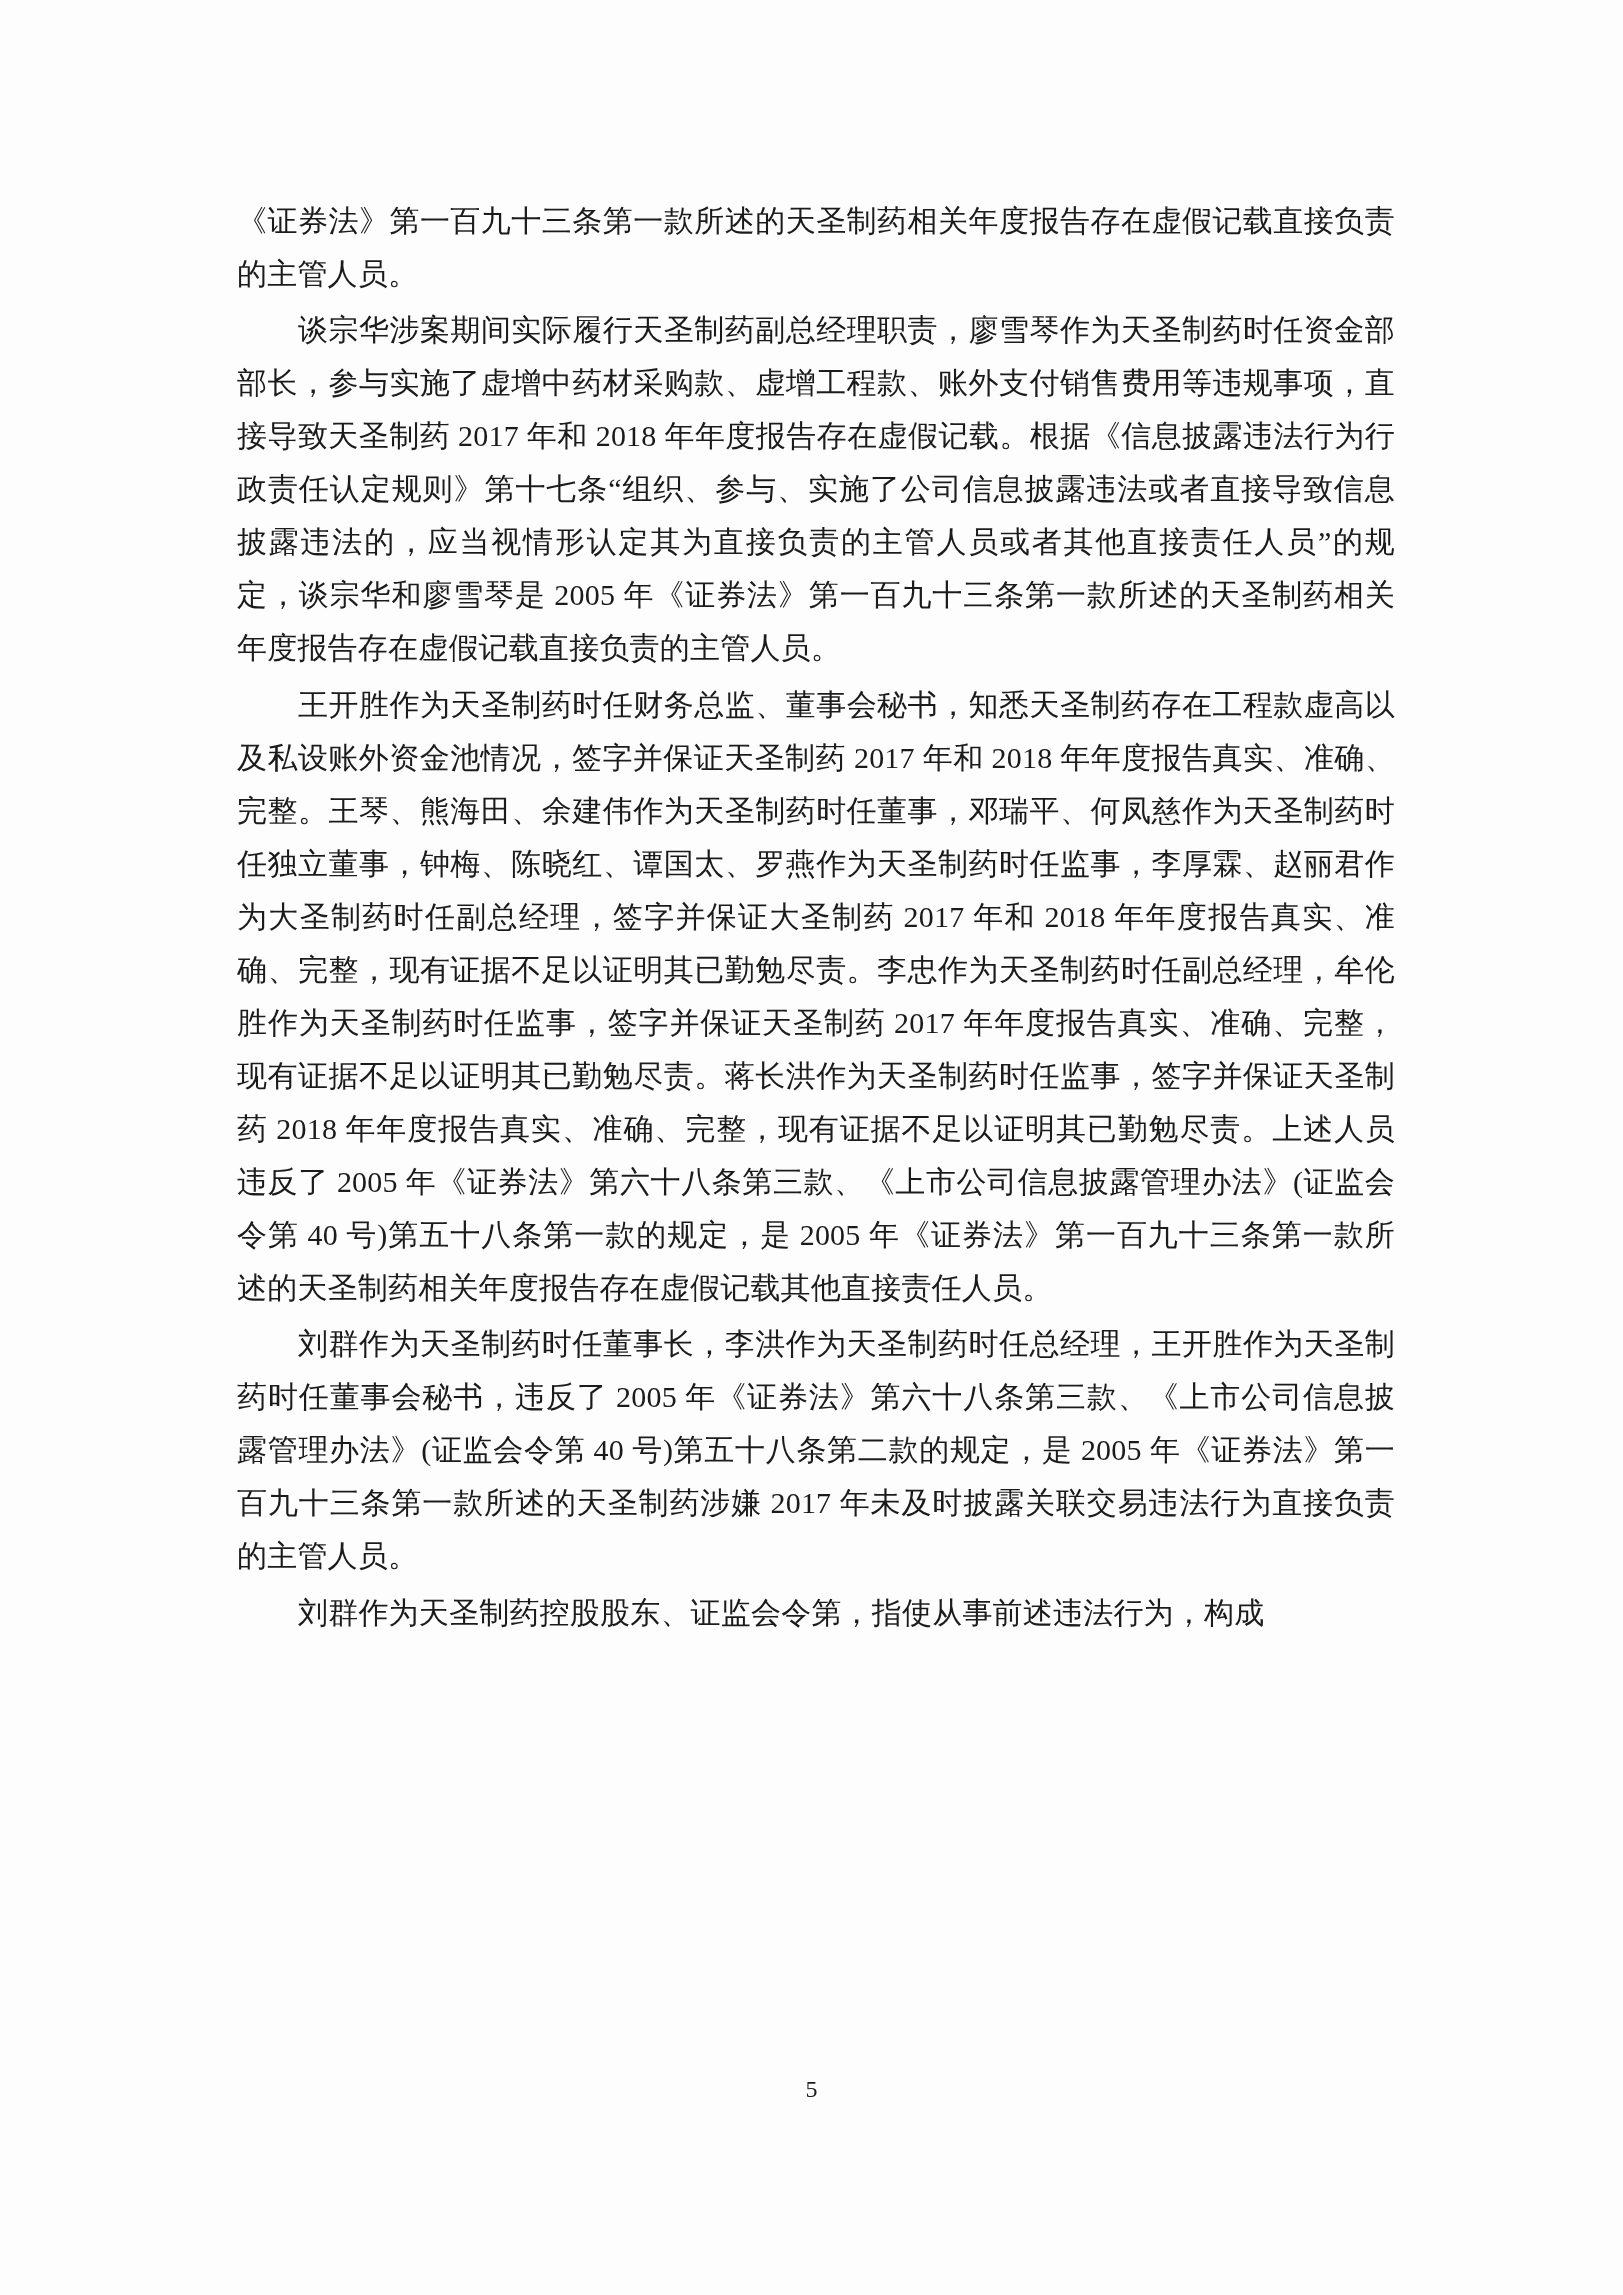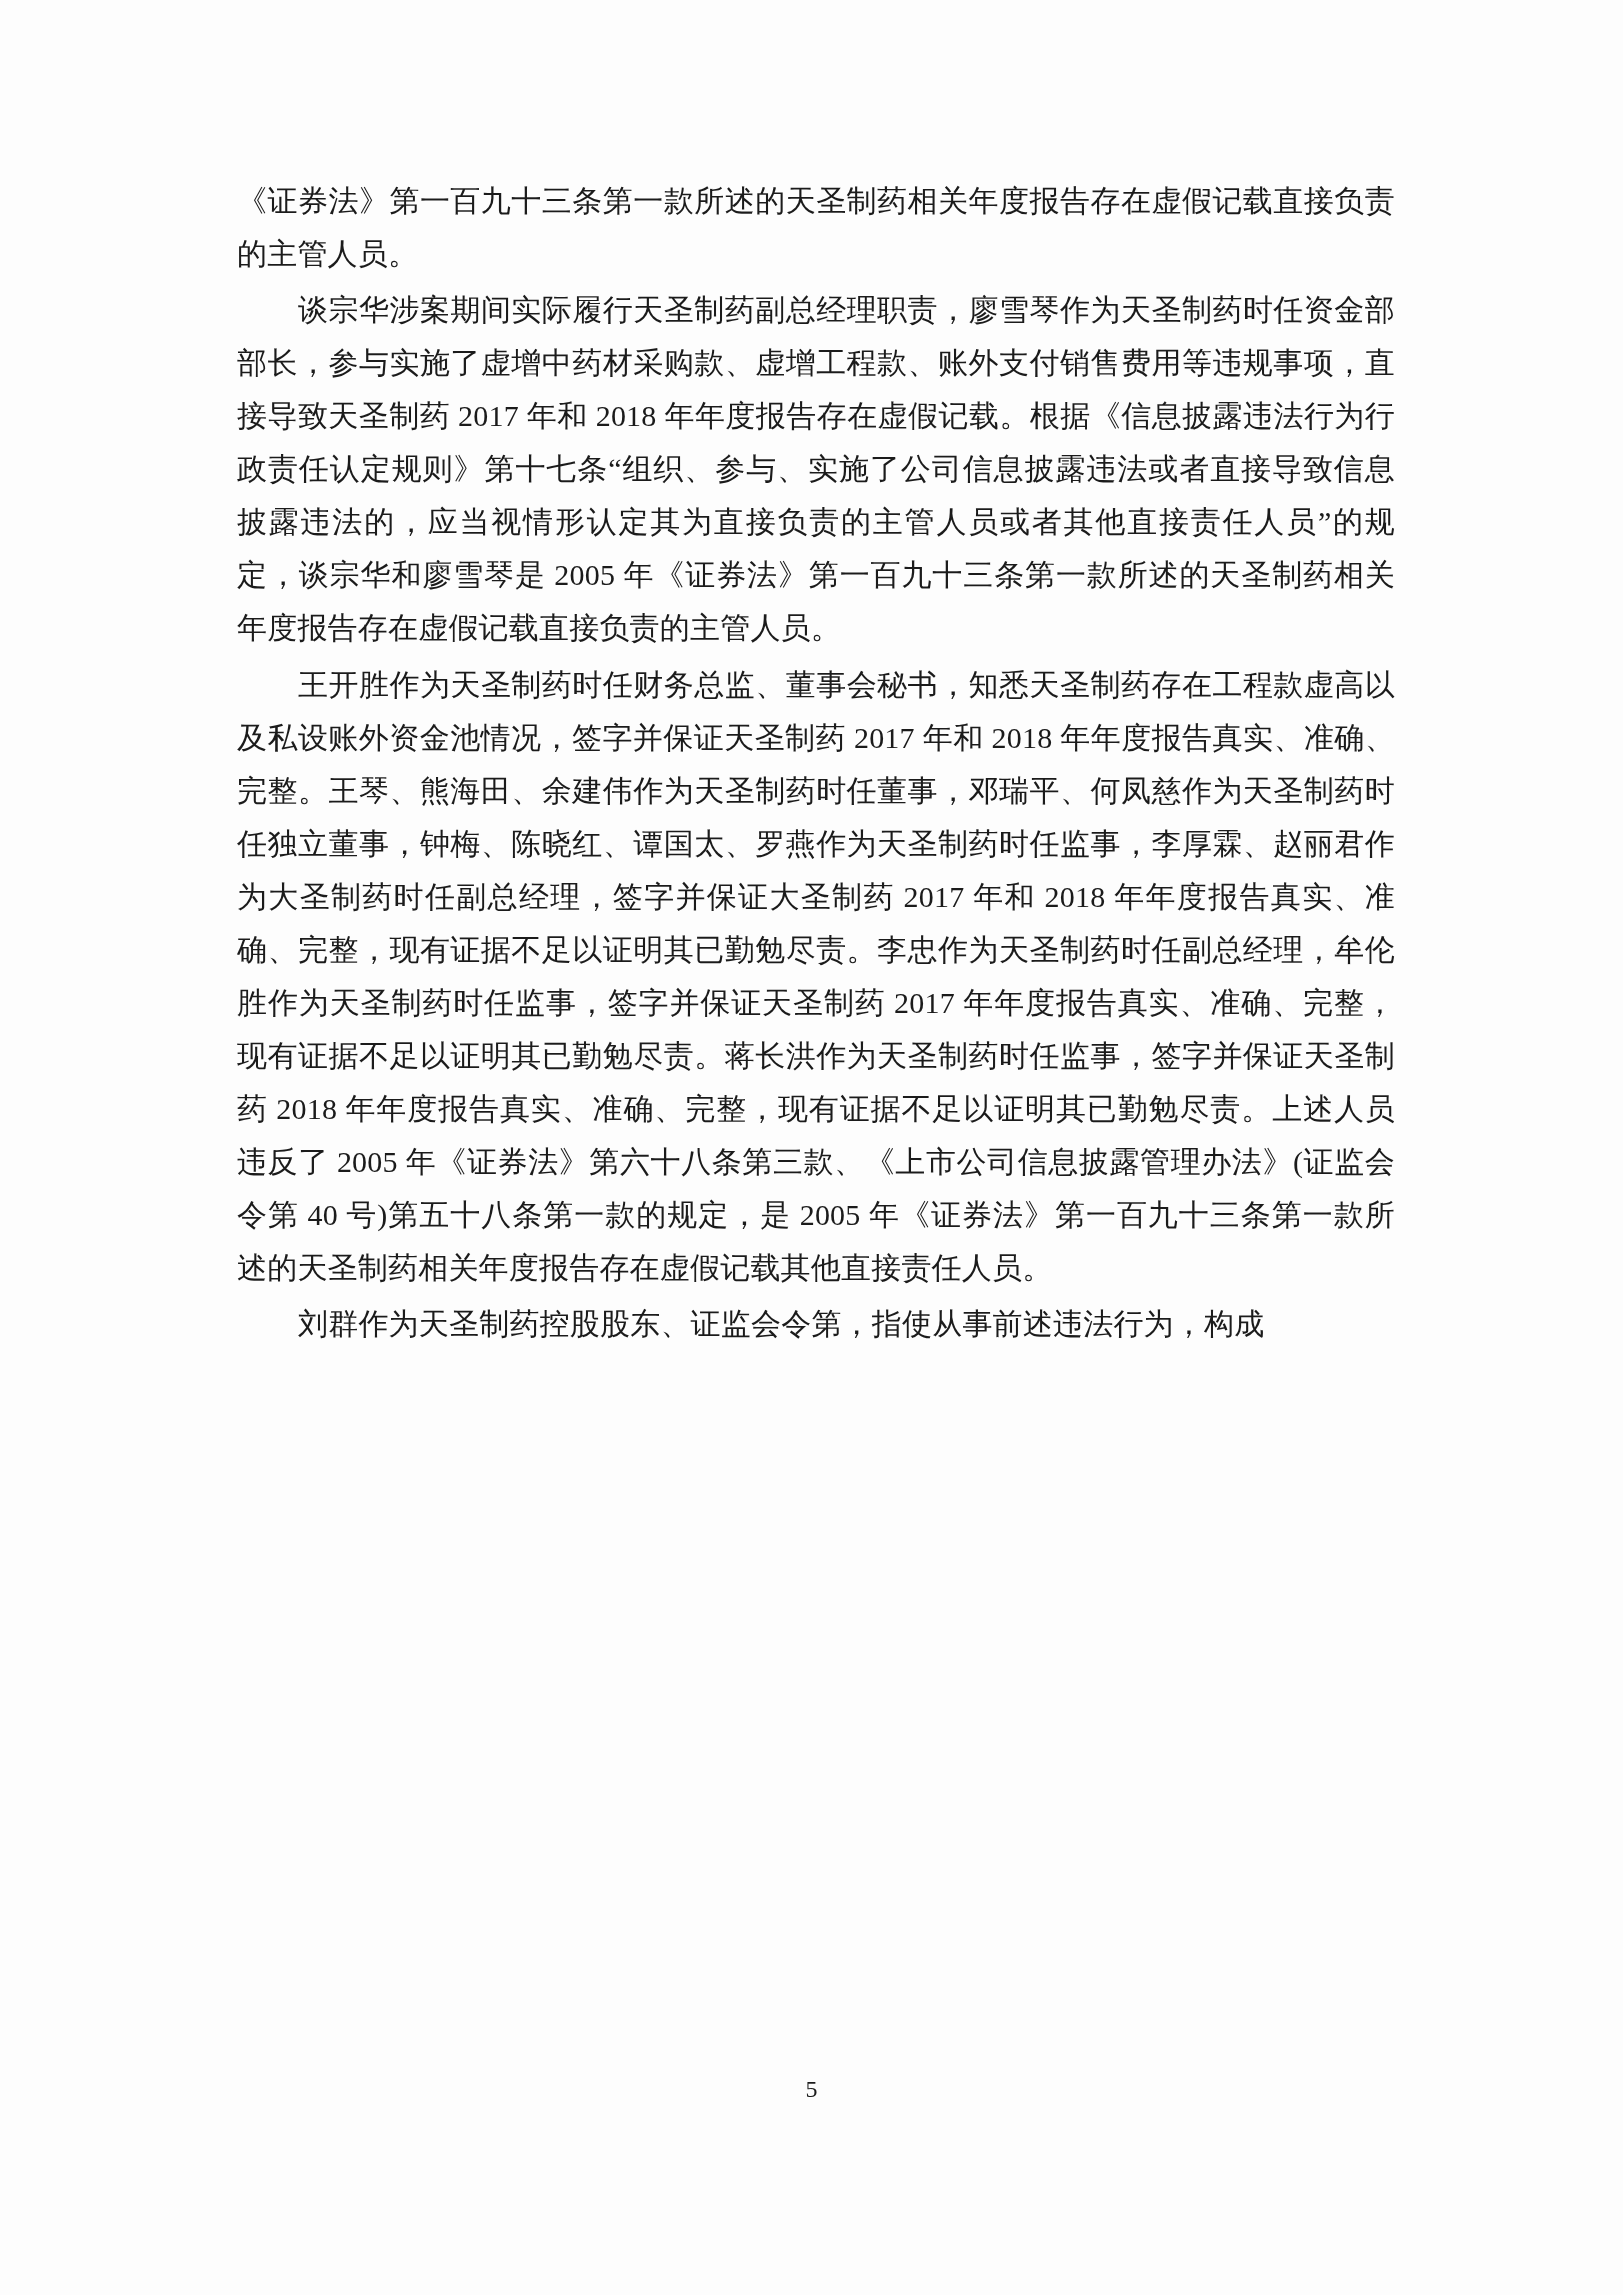--- a/index.html
+++ b/index.html
@@ -18,21 +18,21 @@
     width: 1623px;
     height: 2295px;
     background: #fdfdfd;
     box-sizing: border-box;
     padding: 0;
     overflow: hidden;
   }
   .content {
     position: absolute;
     left: 237px;
-    top: 174px;
+    top: 194px;
     width: 1158px;
   }
   p.para {
     margin: 0 0 3.4px 0;
     font-size: 30px;
     line-height: 53px;
     text-align: justify;
     text-justify: inter-ideograph;
     letter-spacing: 0.2px;
     color: #1b1b1b;
@@ -53,17 +53,18 @@
   }
 </style>
 </head>
 <body>
 
 <div class="page">
   <div class="content">
     <p class="para">《证券法》第一百九十三条第一款所述的天圣制药相关年度报告存在虚假记载直接负责的主管人员。</p>
     <p class="para indent">谈宗华涉案期间实际履行天圣制药副总经理职责，廖雪琴作为天圣制药时任资金部部长，参与实施了虚增中药材采购款、虚增工程款、账外支付销售费用等违规事项，直接导致天圣制药 2017 年和 2018 年年度报告存在虚假记载。根据《信息披露违法行为行政责任认定规则》第十七条“组织、参与、实施了公司信息披露违法或者直接导致信息披露违法的，应当视情形认定其为直接负责的主管人员或者其他直接责任人员”的规定，谈宗华和廖雪琴是 2005 年《证券法》第一百九十三条第一款所述的天圣制药相关年度报告存在虚假记载直接负责的主管人员。</p>
     <p class="para indent">王开胜作为天圣制药时任财务总监、董事会秘书，知悉天圣制药存在工程款虚高以及私设账外资金池情况，签字并保证天圣制药 2017 年和 2018 年年度报告真实、准确、完整。王琴、熊海田、余建伟作为天圣制药时任董事，邓瑞平、何凤慈作为天圣制药时任独立董事，钟梅、陈晓红、谭国太、罗燕作为天圣制药时任监事，李厚霖、赵丽君作为大圣制药时任副总经理，签字并保证大圣制药 2017 年和 2018 年年度报告真实、准确、完整，现有证据不足以证明其已勤勉尽责。李忠作为天圣制药时任副总经理，牟伦胜作为天圣制药时任监事，签字并保证天圣制药 2017 年年度报告真实、准确、完整，现有证据不足以证明其已勤勉尽责。蒋长洪作为天圣制药时任监事，签字并保证天圣制药 2018 年年度报告真实、准确、完整，现有证据不足以证明其已勤勉尽责。上述人员违反了 2005 年《证券法》第六十八条第三款、《上市公司信息披露管理办法》(证监会令第 40 号)第五十八条第一款的规定，是 2005 年《证券法》第一百九十三条第一款所述的天圣制药相关年度报告存在虚假记载其他直接责任人员。</p>
+    <p class="para indent">刘群作为天圣制药时任董事长，李洪作为天圣制药时任总经理，王开胜作为天圣制药时任董事会秘书，违反了 2005 年《证券法》第六十八条第三款、《上市公司信息披露管理办法》(证监会令第 40 号)第五十八条第二款的规定，是 2005 年《证券法》第一百九十三条第一款所述的天圣制药涉嫌 2017 年未及时披露关联交易违法行为直接负责的主管人员。</p>
     <p class="para indent">刘群作为天圣制药控股股东、证监会令第，指使从事前述违法行为，构成</p>
   </div>
   <div class="page-number">5</div>
 </div>
 
 
 </body></html>

